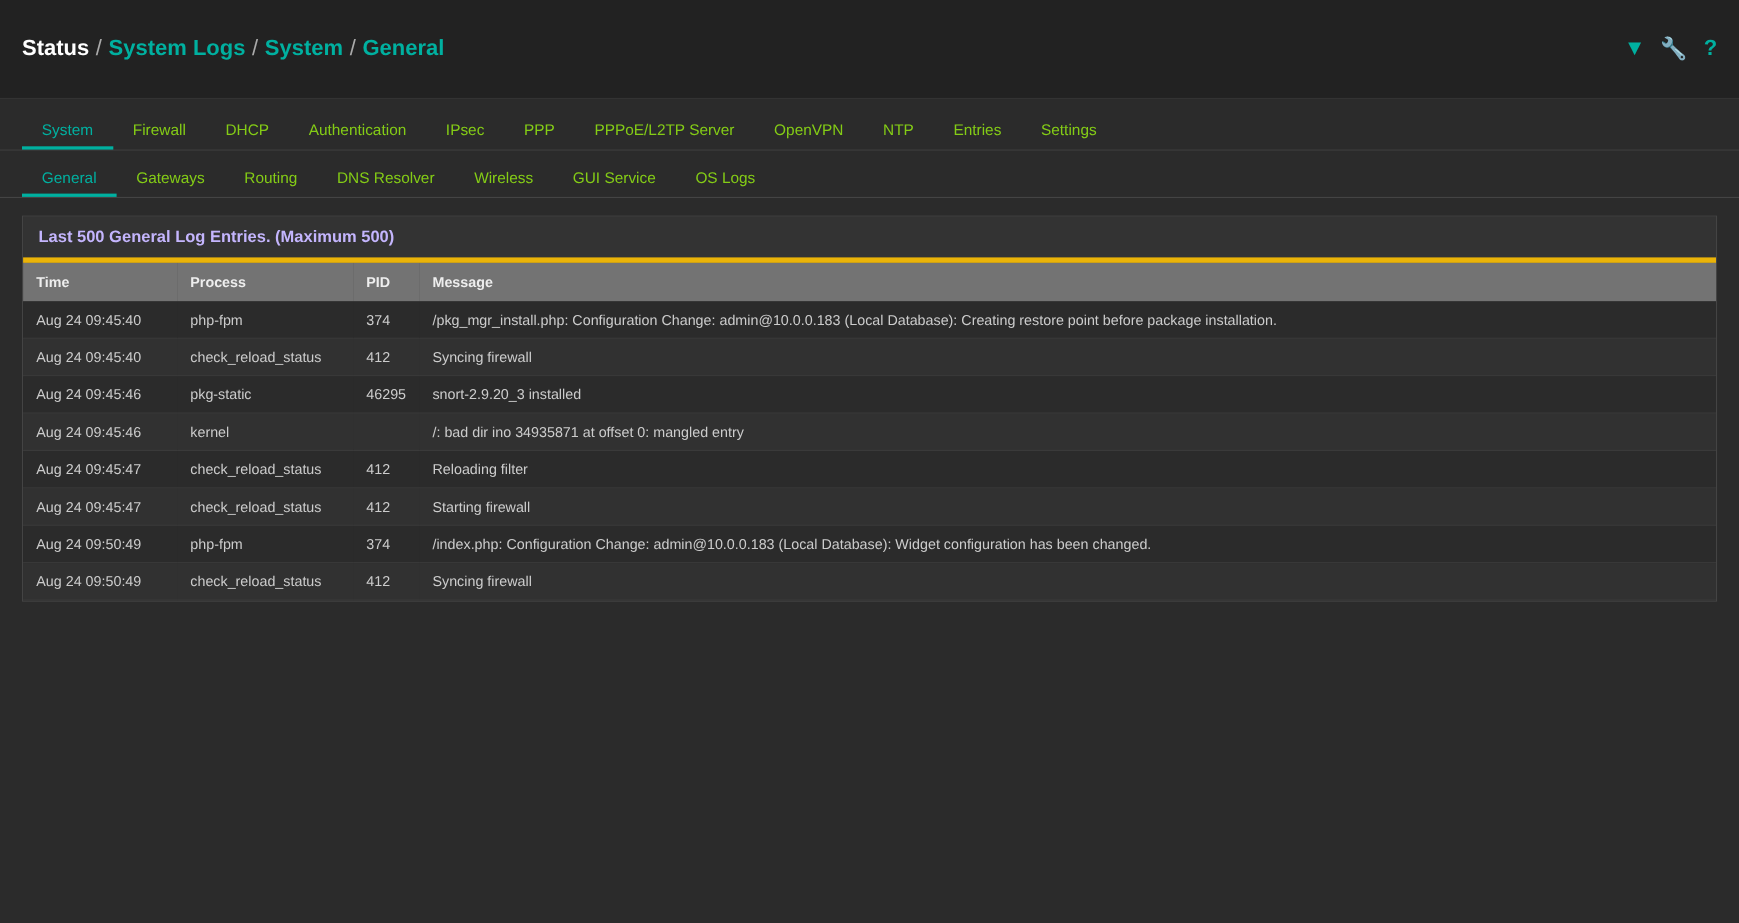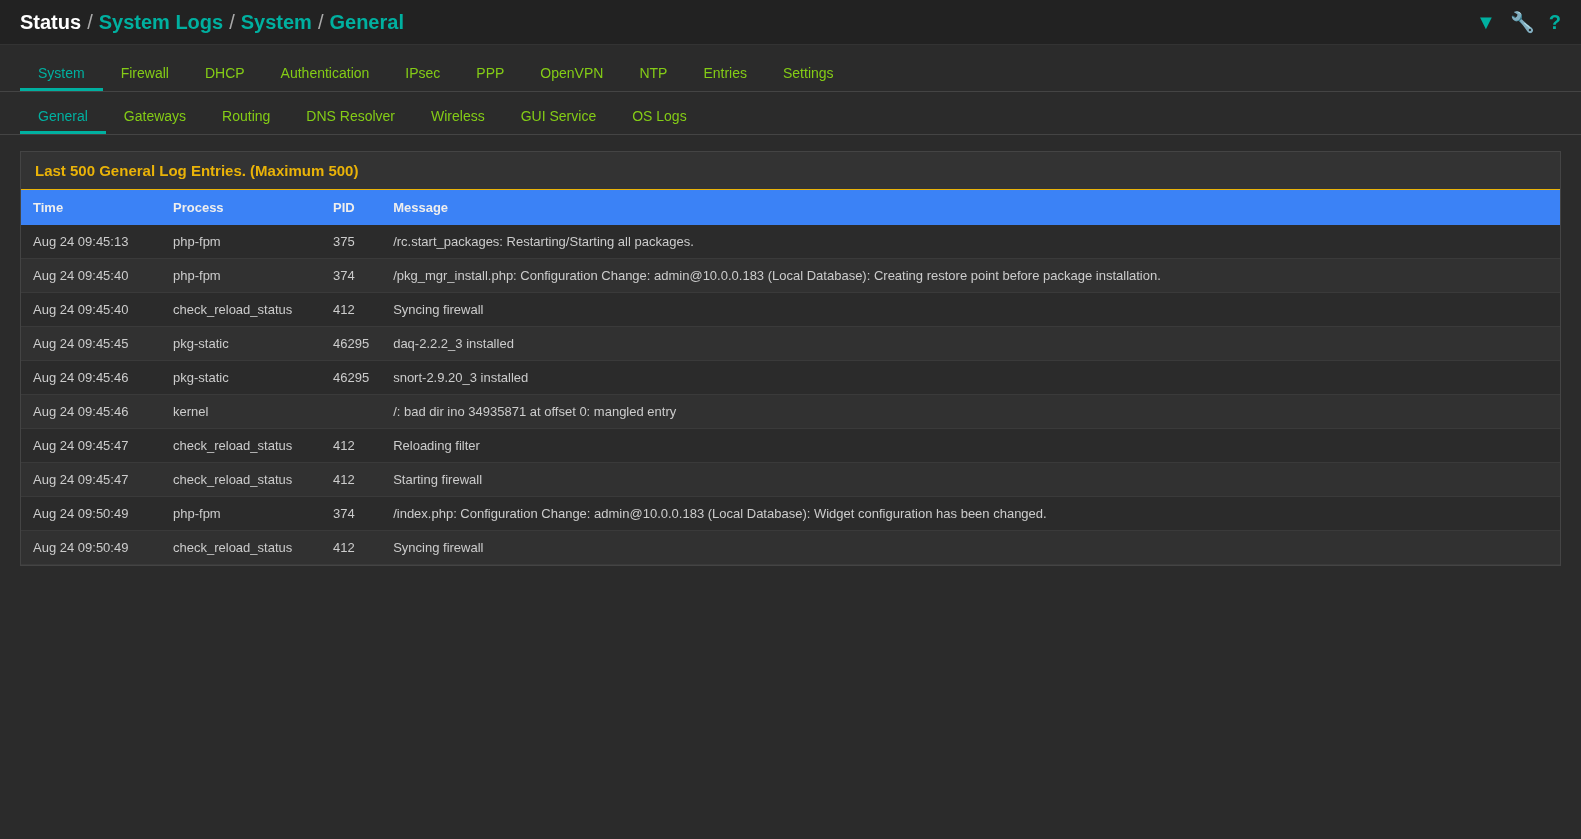--- a/index.html
+++ b/index.html
@@ -5,21 +5,21 @@
     * { box-sizing: border-box; margin: 0; padding: 0; }
     body {
       background: #2b2b2b;
       color: #ccc;
       font-family: 'Segoe UI', Arial, sans-serif;
       font-size: 14px;
     }
     
     .header {
       background: #222;
-      padding: 10px 20px;
+      padding: 32px 20px;
       display: flex;
       align-items: center;
       justify-content: space-between;
       border-bottom: 1px solid #333;
     }
     .breadcrumb {
       display: flex;
       align-items: center;
       gap: 6px;
       font-size: 20px;
@@ -83,33 +83,33 @@
       background: #00b0a0;
     }
     
     .content {
       padding: 16px 20px;
     }
     .log-header {
       background: #333;
       padding: 10px 14px;
       font-size: 15px;
-      color: #eab308;
+      color: #c4b5fd;
       font-weight: bold;
-      border-bottom: 1px solid #eab308;
+      border-bottom: 5px solid #eab308;
     }
     .log-container {
       border: 1px solid #444;
     }
     .log-table {
       width: 100%;
       border-collapse: collapse;
     }
     .log-table thead tr {
-      background: #3b82f6;
+      background: #737373;
     }
     .log-table thead th {
       color: #eee;
       font-weight: bold;
       padding: 10px 12px;
       text-align: left;
       font-size: 13px;
     }
     .log-table tbody tr {
       border-bottom: 1px solid #3a3a3a;
@@ -159,20 +159,21 @@
   </div>
 </div>
 
 <div class="tab-bar primary">
   <div class="tab-item active">System</div>
   <div class="tab-item">Firewall</div>
   <div class="tab-item">DHCP</div>
   <div class="tab-item">Authentication</div>
   <div class="tab-item">IPsec</div>
   <div class="tab-item">PPP</div>
+  <div class="tab-item">PPPoE/L2TP Server</div>
   <div class="tab-item">OpenVPN</div>
   <div class="tab-item">NTP</div>
   <div class="tab-item">Entries</div>
   <div class="tab-item">Settings</div>
 </div>
 
 <div class="tab-bar secondary">
   <div class="tab-item active">General</div>
   <div class="tab-item">Gateways</div>
   <div class="tab-item">Routing</div>
@@ -188,45 +189,33 @@
     <table class="log-table">
       <thead>
         <tr>
           <th>Time</th>
           <th>Process</th>
           <th>PID</th>
           <th>Message</th>
         </tr>
       </thead>
       <tbody id="log-tbody">
-      <tr>
-            <td>Aug 24 09:45:13</td>
-            <td>php-fpm</td>
-            <td>375</td>
-            <td>/rc.start_packages: Restarting/Starting all packages.</td>
-          </tr>
           <tr>
             <td>Aug 24 09:45:40</td>
             <td>php-fpm</td>
             <td>374</td>
             <td>/pkg_mgr_install.php: Configuration Change: admin@10.0.0.183 (Local Database): Creating restore point before package installation.</td>
           </tr>
           <tr>
             <td>Aug 24 09:45:40</td>
             <td>check_reload_status</td>
             <td>412</td>
             <td>Syncing firewall</td>
           </tr>
           <tr>
-            <td>Aug 24 09:45:45</td>
-            <td>pkg-static</td>
-            <td>46295</td>
-            <td>daq-2.2.2_3 installed</td>
-          </tr>
-          <tr>
             <td>Aug 24 09:45:46</td>
             <td>pkg-static</td>
             <td>46295</td>
             <td>snort-2.9.20_3 installed</td>
           </tr>
           <tr>
             <td>Aug 24 09:45:46</td>
             <td>kernel</td>
             <td></td>
             <td>/: bad dir ino 34935871 at offset 0: mangled entry</td>

